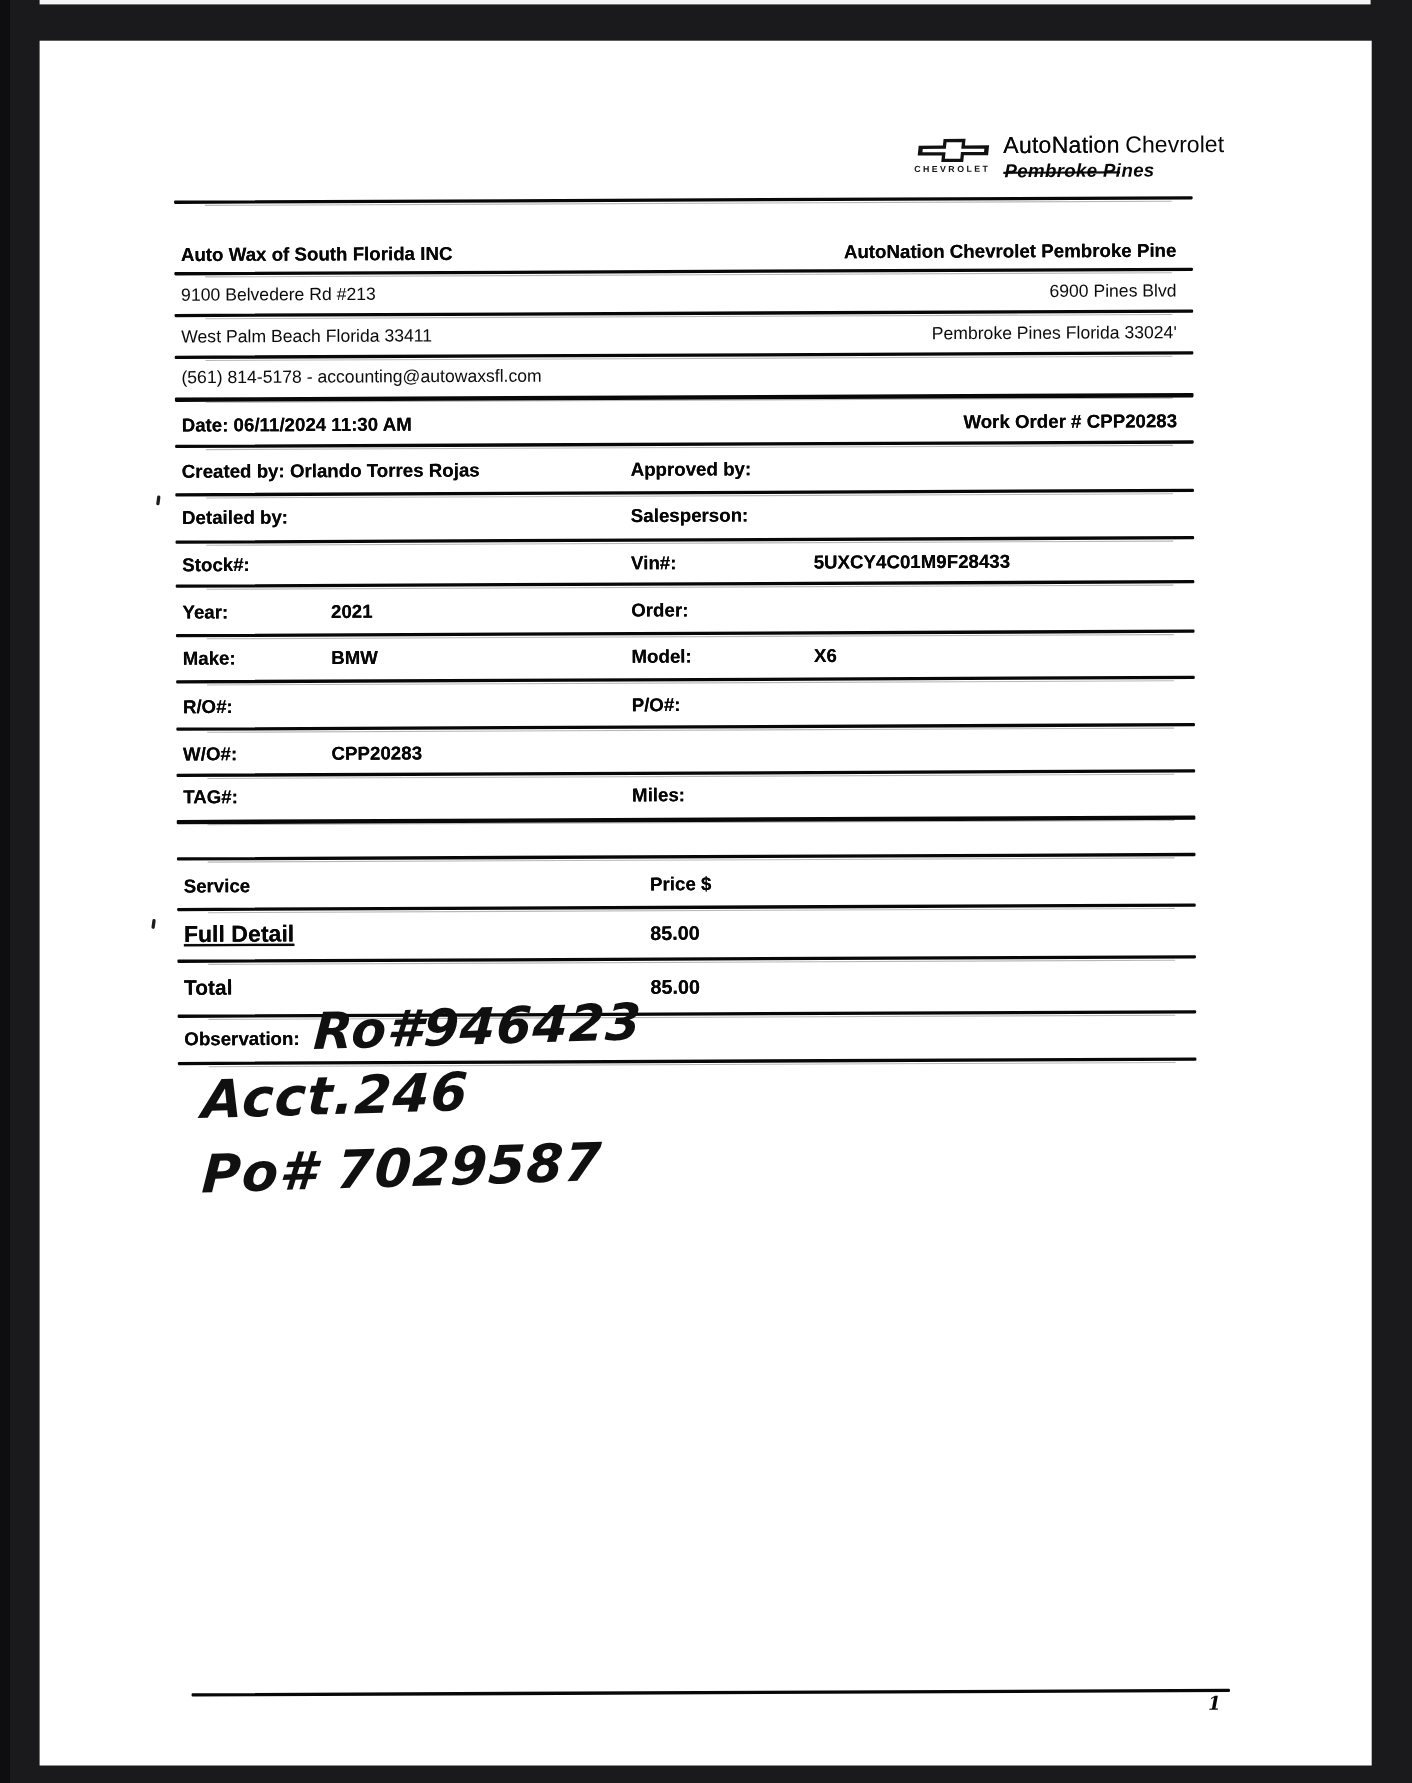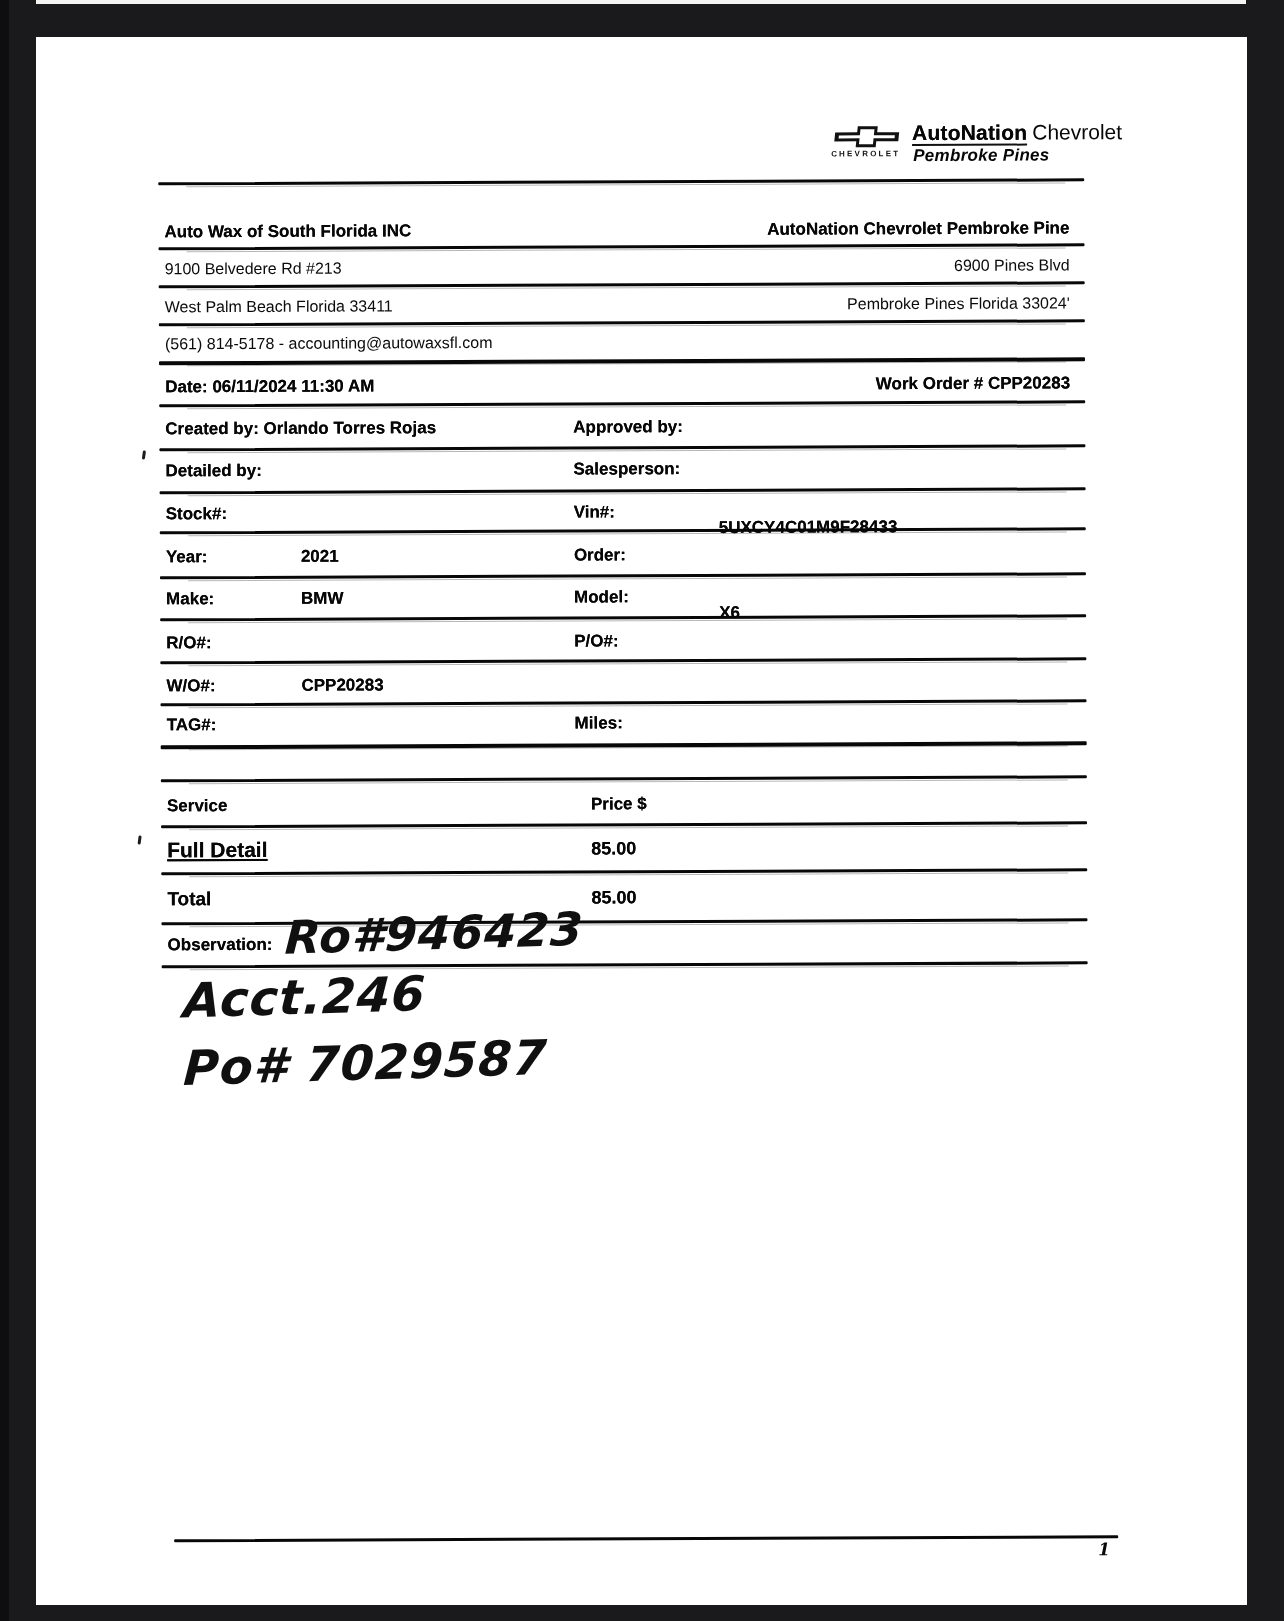--- a/index.html
+++ b/index.html
@@ -58,39 +58,39 @@
     letter-spacing: 1.4px; padding: 1px 4px; white-space: nowrap;
   }
 
   .autonation { position: absolute; left: 796px; top: 80px; width: 300px; height: 60px; }
   .bowtie { position: absolute; left: 0; top: 8px; }
   .chev-label {
     position: absolute; left: 1px; top: 33px;
     font-size: 8px; font-weight: 700; letter-spacing: 2.2px; color: #141414;
   }
   .an-line { position: absolute; left: 82px; top: 5px; font-size: 21px; white-space: nowrap; }
-  .an-bold { font-weight: 700; border-bottom: 2px solid #111; padding-bottom: 0; letter-spacing: 0.2px; }
+  .an-bold { font-weight: 400; border-bottom: 2px solid #111; padding-bottom: 12px; letter-spacing: 0.2px; }
   .an-rest { font-weight: 400; margin-left: 5px; }
   .an-loc {
     position: absolute; left: 83px; top: 30px;
     font-size: 17px; font-style: italic; font-weight: 600; letter-spacing: 0.3px;
   }
 
   
   .trow { position: absolute; left: 129px; width: 926px; height: 22px; font-size: 17px; }
   .bold { font-weight: 700; }
   .addr { font-weight: 400; font-size: 16px; color: #0b0b0b; }
   .right-text { position: absolute; right: 20px; text-align: right; white-space: nowrap; }
   .left-text { position: absolute; left: 1px; white-space: nowrap; }
   .scan-ink { text-shadow: 0 0 0.5px rgba(0,0,0,0.9); }
 
   .fl1 { position: absolute; left: 1px;   font-weight: 700; white-space: nowrap; }
   .fv1 { position: absolute; left: 136px; font-weight: 700; white-space: nowrap; }
   .fl2 { position: absolute; left: 409px; font-weight: 700; white-space: nowrap; }
-  .fv2 { position: absolute; left: 554px; font-weight: 700; white-space: nowrap; margin-top: 16px; }
+  .fv2 { position: absolute; left: 575px; font-weight: 700; white-space: nowrap; }
 
   .svc-name  { position: absolute; left: 1px; font-weight: 700; white-space: nowrap; }
   .svc-price { position: absolute; left: 425px; font-weight: 700; white-space: nowrap; }
   .item-row .svc-name { font-size: 21px; text-decoration: underline; }
   .item-row .svc-price { font-size: 18px; top: 2px; }
   .total-row .svc-name { font-size: 19px; }
   .total-row .svc-price { font-size: 18px; top: 1px; }
 
   
   .handwriting {

